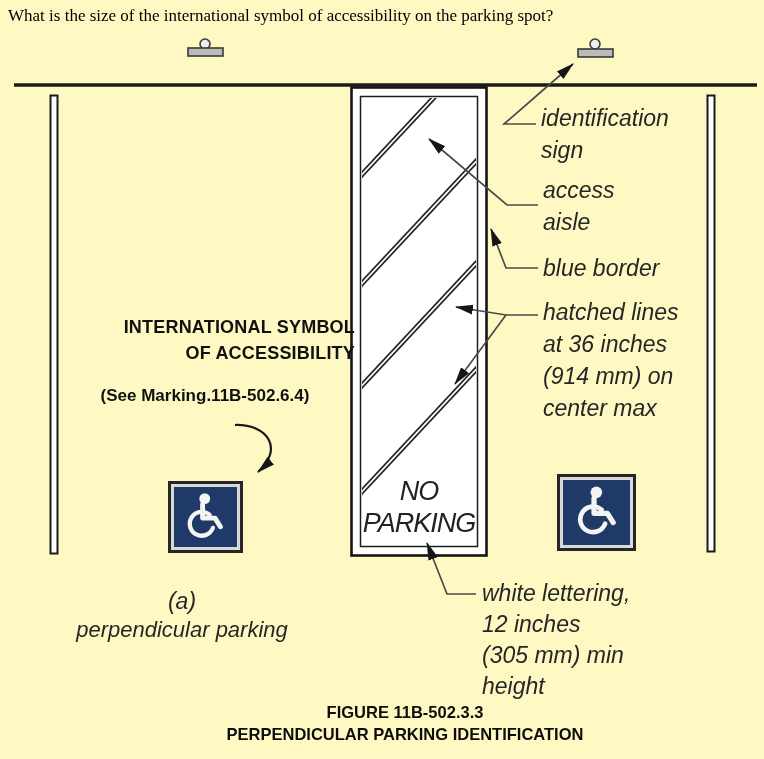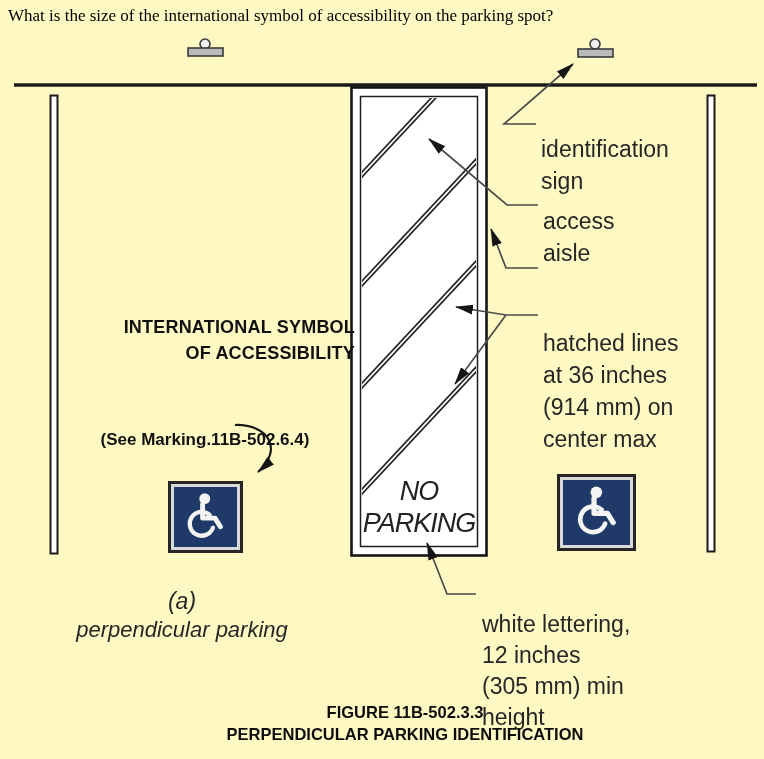--- a/index.html
+++ b/index.html
@@ -1,24 +1,24 @@
 <!DOCTYPE html>
 <html><head>
 <meta charset="utf-8">
 <style>
   html,body{margin:0;padding:0;}
   body{background:#ffffff;font-family:"Liberation Sans",sans-serif;}
   .page{position:relative;width:764px;height:759px;background:#fef9c3;overflow:hidden;}
   .question{position:absolute;left:8px;top:6px;width:720px;
             font-family:"Liberation Serif",serif;font-size:17px;color:#000;}
   .abs{position:absolute;white-space:nowrap;}
-  .callout{font-size:23px;line-height:32px;color:#262626;margin-top:31px;}
+  .callout{font-style:italic;font-size:23px;line-height:32px;color:#262626;}
   .heading{font-weight:bold;font-size:18px;line-height:26px;color:#111;
            text-align:right;letter-spacing:.2px;}
-  .refline{font-weight:bold;font-size:17px;color:#111;text-align:center;margin-top:44px;}
+  .refline{font-weight:bold;font-size:17px;color:#111;text-align:center;}
   .aisle-text{font-style:italic;font-size:27px;line-height:32px;color:#222;
               text-align:center;letter-spacing:-1px;}
   .sub-caption{font-style:italic;color:#262626;text-align:center;}
   .fig-caption{font-weight:bold;font-size:16.5px;line-height:22px;color:#0d0d0d;text-align:center;}
   .isa-tile{position:absolute;background:#1f3a68;border:3px solid #262626;
             box-shadow:inset 0 0 0 3px #d9d9d9;display:flex;align-items:center;
             justify-content:center;box-sizing:border-box;}
   .isa-tile svg{width:82%;height:82%;}
   svg.linework{position:absolute;left:0;top:0;}
 </style>
@@ -109,20 +109,23 @@
   </div>
 
   <div class="abs callout" style="left:541px;top:102px;">
     <div>identification</div>
     <div>sign</div>
   </div>
   <div class="abs callout" style="left:543px;top:174px;">
     <div>access</div>
     <div>aisle</div>
   </div>
+  <div class="abs callout" style="left:543px;top:252px;">
+    <div>blue border</div>
+  </div>
   <div class="abs callout" style="left:543px;top:296px;">
     <div>hatched lines</div>
     <div>at 36 inches</div>
     <div>(914 mm) on</div>
     <div>center max</div>
   </div>
   <div class="abs callout" style="left:482px;top:578px;line-height:31px;">
     <div>white lettering,</div>
     <div>12 inches</div>
     <div>(305 mm) min</div>

